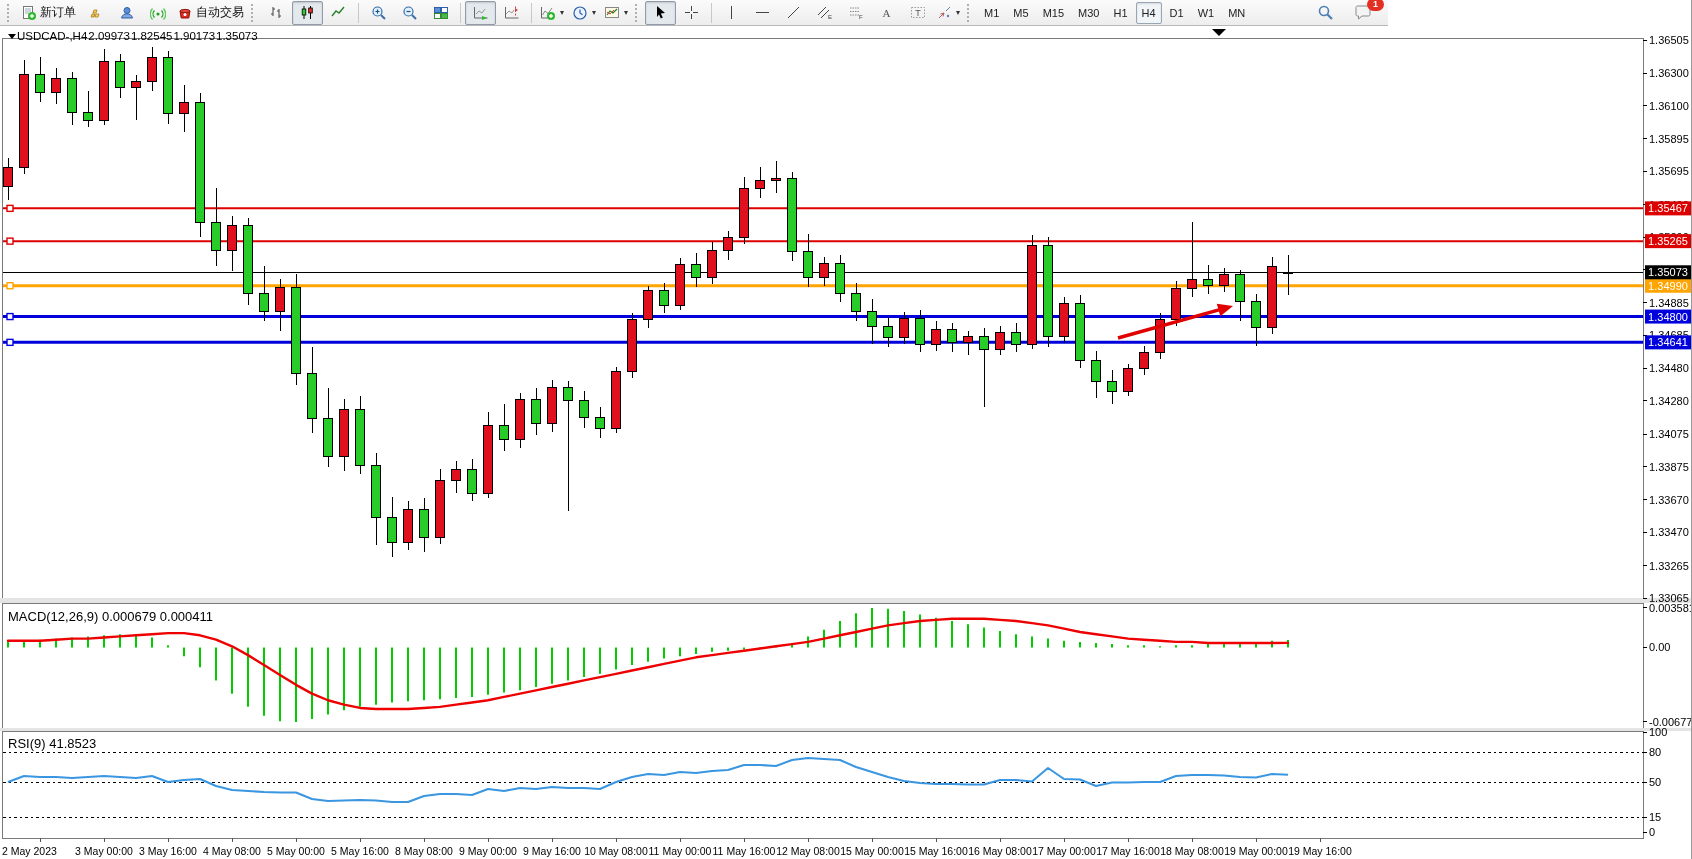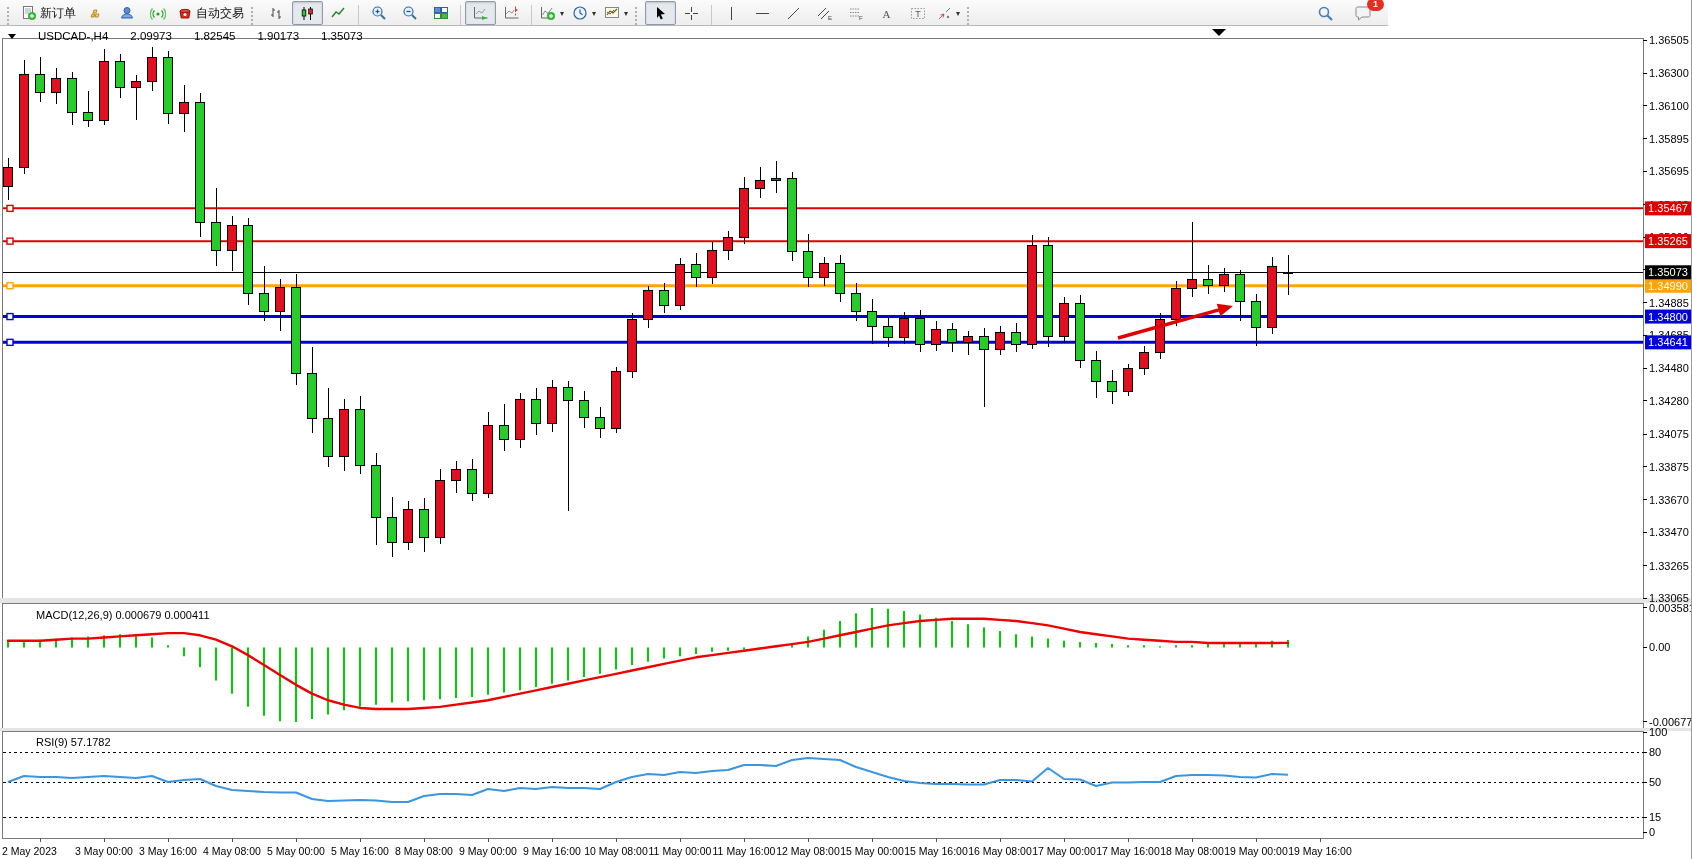--- a/index.html
+++ b/index.html
@@ -1,37 +1,37 @@
 <!DOCTYPE html>
 <html><head>
 <meta charset="utf-8">
 <style>
   html,body{margin:0;padding:0;background:#888;}
   .app{position:relative;width:1692px;height:859px;background:#fff;font-family:"Liberation Sans",sans-serif;overflow:hidden;border-right:1px solid #9a9a9a;box-sizing:border-box;}
   
-  .toolbar{position:absolute;left:0;top:0;width:1388px;height:26px;background:linear-gradient(#fbfbfb,#ededed);border-bottom:1px solid #b8b8b8;display:flex;align-items:flex-end;padding:0 4px;box-sizing:border-box;}
+  .toolbar{position:absolute;left:0;top:0;width:1388px;height:26px;background:linear-gradient(#fbfbfb,#ededed);border-bottom:1px solid #b8b8b8;display:flex;align-items:center;padding:0 4px;box-sizing:border-box;}
   .grip{width:5px;height:18px;margin:0 3px;border-left:2px dotted #b0b0b0;}
   .sep{width:1px;height:20px;background:#c8c8c8;margin:0 4px;}
   .tbtn{height:22px;min-width:23px;display:flex;align-items:center;justify-content:center;gap:3px;padding:0 3px;border:1px solid transparent;border-radius:2px;background:transparent;cursor:default;}
   .tbtn.pressed{background:#e4e9ee;border:1px solid #8f9bab;box-shadow:inset 0 1px 2px rgba(0,0,0,.15);}
   .tbtn .lbl{font-size:12px;color:#111;white-space:nowrap;}
   .tbtn svg{display:block;}
   .drop{font-size:8px;color:#333;margin-left:1px;}
   .tf{font-size:11px;color:#222;padding:0 5px;height:20px;display:flex;align-items:center;border:1px solid transparent;border-radius:2px;margin:0 1px;}
   .tf.pressed{background:#f2f5f8;border:1px solid #97a5b4;box-shadow:inset 0 1px 2px rgba(0,0,0,.12);}
   .right-tools{margin-left:auto;display:flex;align-items:center;gap:6px;padding-right:6px;}
   .chatwrap{position:relative;}
   .badge{position:absolute;top:-4px;right:-7px;min-width:13px;height:13px;border-radius:7px;background:#e33022;color:#fff;font-size:9px;line-height:13px;text-align:center;padding:0 2px;font-weight:bold;}
   
   .chart-area{position:absolute;left:0;top:26px;width:1692px;height:833px;background:#fff;}
   .chart-area svg{position:absolute;left:0;top:0;}
-  .ohlc-title{position:absolute;left:8px;top:4px;font-size:11.5px;color:#000;display:flex;align-items:center;gap:22px;z-index:5;pointer-events:none;}
+  .ohlc-title{position:absolute;left:8px;top:4px;font-size:11.5px;color:#000;display:flex;align-items:center;gap:1px;z-index:5;pointer-events:none;}
   .tri-down{width:0;height:0;border-left:4px solid transparent;border-right:4px solid transparent;border-top:5px solid #000;}
   .quick-tri{position:absolute;left:1212px;top:3px;width:0;height:0;border-left:7px solid transparent;border-right:7px solid transparent;border-top:7px solid #000;z-index:5;}
-  .ind-label{position:absolute;font-size:11px;color:#000;z-index:5;pointer-events:none;white-space:nowrap;margin-left:28px;}
+  .ind-label{position:absolute;font-size:13px;color:#000;z-index:5;pointer-events:none;white-space:nowrap;}
 </style>
 </head>
 <body>
 
 <div class="app">
 
   <div class="toolbar">
     <div class="grip"></div>
 
     <div class="tbtn">
@@ -275,20 +275,31 @@
           <svg width="15" height="15" viewBox="0 0 15 15">
             <path d="M2 13l5-5M7 8l-1 3.5M7 8l-3.5 1" stroke="#b06060" fill="none"></path>
             <path d="M13 2l-4 4" stroke="#6080b0"></path>
             <circle cx="11" cy="11" r="1.2" fill="#6080b0"></circle>
           </svg>
         </span>
       <span class="drop">▾</span>
     </div>
 
     <div class="grip"></div>
+    <div id="tf-group" style="display:flex;align-items:center;">
+        <div class="tf">M1</div>
+        <div class="tf">M5</div>
+        <div class="tf">M15</div>
+        <div class="tf">M30</div>
+        <div class="tf">H1</div>
+        <div class="tf pressed">H4</div>
+        <div class="tf">D1</div>
+        <div class="tf">W1</div>
+        <div class="tf">MN</div>
+      </div>
 
     <div class="right-tools">
       <div class="tbtn">
         <span>
             <svg width="17" height="17" viewBox="0 0 17 17">
               <circle cx="7" cy="7" r="4.5" fill="none" stroke="#4a7fb5" stroke-width="1.6"></circle>
               <line x1="10.5" y1="10.5" x2="15" y2="15" stroke="#4a7fb5" stroke-width="2.2"></line>
             </svg>
           </span>
       </div>
@@ -690,16 +701,16 @@
 
     <div class="quick-tri"></div>
 
     <div class="ind-label" style="left:8px;top:583px;">
       <span>MACD(12,26,9)</span>
       <span>0.000679</span>
       <span>0.000411</span>
     </div>
     <div class="ind-label" style="left:8px;top:710px;">
       <span>RSI(9)</span>
-      <span>57.1782</span>
+      <span>41.8523</span>
     </div>
   </div>
 </div>
 
 </body></html>

